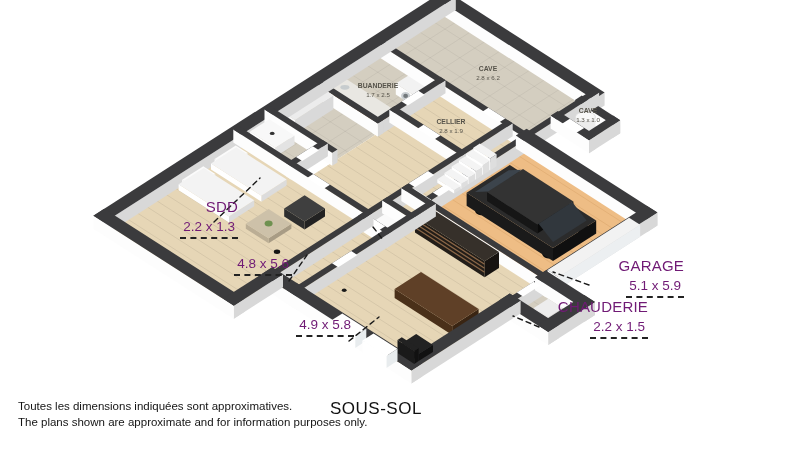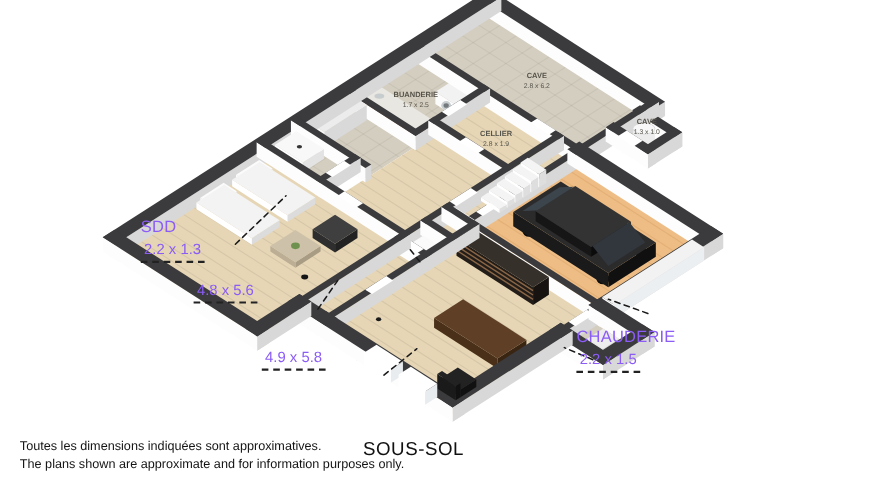--- a/index.html
+++ b/index.html
@@ -1,19 +1,19 @@
 <!DOCTYPE html>
 <html><head>
 <meta charset="utf-8">
 <style>
   html,body{margin:0;padding:0;background:#fff;}
   .stage{position:relative;width:800px;height:450px;background:#fff;overflow:hidden;
          font-family:"Liberation Sans",sans-serif;}
   .stage svg{position:absolute;left:0;top:0;}
-  .callout{position:absolute;text-align:left;color:#8b5cf6;line-height:19px;}
+  .callout{position:absolute;text-align:right;color:#701a75;line-height:19px;}
   .callout .r{font-size:15px;letter-spacing:.2px;}
   .callout .d{font-size:13.5px;display:inline-block;border-bottom:2px dashed #222;
               padding:0 3px 1px;margin-top:1px;}
   .foot{position:absolute;left:18px;color:#141414;font-size:11.5px;}
   .floor-title{position:absolute;left:330px;top:399px;font-size:17px;
                letter-spacing:.5px;color:#111;}
 </style>
 </head>
 <body>
 
@@ -566,20 +566,24 @@
   <div class="callout" style="left:128px;top:197px;width:110px;">
     <div class="r">SDD</div>
     <span class="d">2.2 x 1.3</span>
   </div>
   <div class="callout" style="left:176px;top:253px;width:116px;">
     <span class="d">4.8 x 5.6</span>
   </div>
   <div class="callout" style="left:238px;top:314px;width:116px;">
     <span class="d">4.9 x 5.8</span>
   </div>
+  <div class="callout" style="left:570px;top:256px;width:114px;">
+    <div class="r">GARAGE</div>
+    <span class="d">5.1 x 5.9</span>
+  </div>
   <div class="callout" style="left:524px;top:297px;width:124px;">
     <div class="r">CHAUDERIE</div>
     <span class="d">2.2 x 1.5</span>
   </div>
 
   <div class="foot" style="top:416px;">The plans shown are approximate and for information purposes only.</div>
   <div class="foot" style="top:400px;">Toutes les dimensions indiquées sont approximatives.</div>
   <div class="floor-title">SOUS-SOL</div>
 </div>
 

